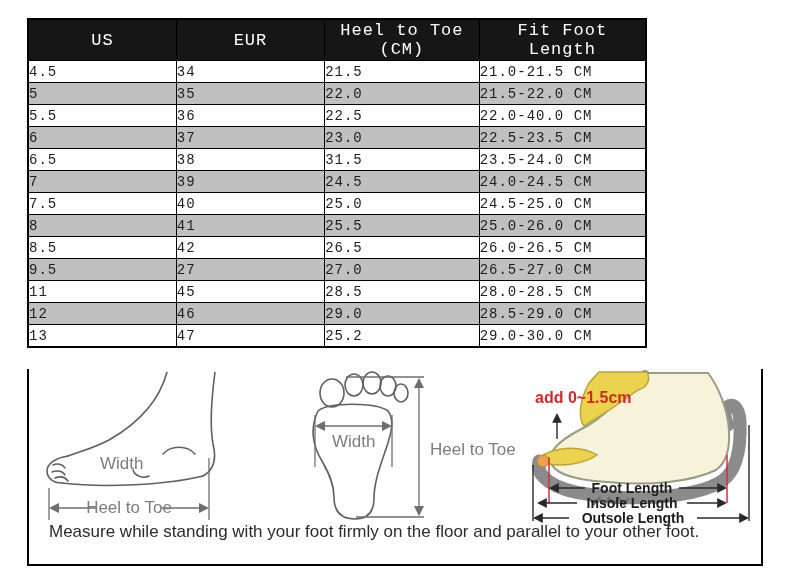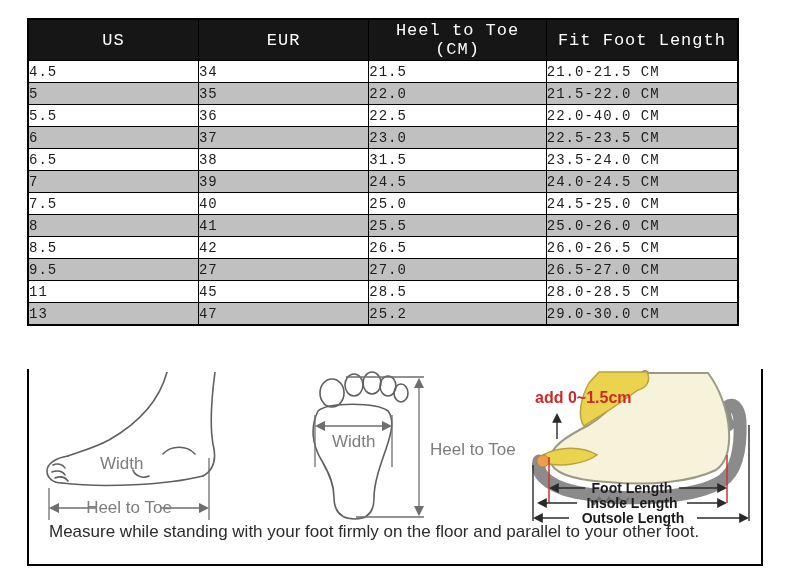--- a/index.html
+++ b/index.html
@@ -5,21 +5,21 @@
   :root{
     --header-bg:#161616; --header-text:#ffffff; --row-alt:#c0c0c0;
     --accent-red:#cc2a2a; --sketch:#5f5f5f; --label-gray:#7d7d7d;
     --sole-gray:#8b8b8b; --foot-cream:#f7f3da; --sock-yellow:#ecd34f;
   }
   html,body{margin:0;padding:0;}
   body{width:790px;height:586px;background:#ffffff;position:relative;
        font-family:"Liberation Sans",sans-serif;overflow:hidden;}
   .canvas{position:absolute;inset:0;background:#fff;}
 
-  table.size{position:absolute;left:27px;top:18px;width:712px;
+  table.size{position:absolute;left:27px;top:18px;width:620px;
     border-collapse:collapse;table-layout:fixed;
     font-family:"Liberation Mono","DejaVu Sans Mono",monospace;
     border:2px solid #000;}
   table.size th{background:var(--header-bg);color:var(--header-text);
     font-weight:normal;font-size:17px;height:29px;border:1px solid #000;
     letter-spacing:1px;}
   table.size td{text-align:left;font-size:14px;height:21px;padding:0;
     border:1px solid #000;color:#1c1c1c;letter-spacing:1px;}
   table.size tbody tr:nth-child(even) td{background:var(--row-alt);}
 
@@ -122,20 +122,26 @@
           <td>27.0</td>
           <td>26.5-27.0 CM</td>
         </tr>
         <tr>
           <td>11</td>
           <td>45</td>
           <td>28.5</td>
           <td>28.0-28.5 CM</td>
         </tr>
         <tr>
+          <td>12</td>
+          <td>46</td>
+          <td>29.0</td>
+          <td>28.5-29.0 CM</td>
+        </tr>
+        <tr>
           <td>13</td>
           <td>47</td>
           <td>25.2</td>
           <td>29.0-30.0 CM</td>
         </tr>
       </tbody>
   </table>
 
   <div class="diagram-box">
 

